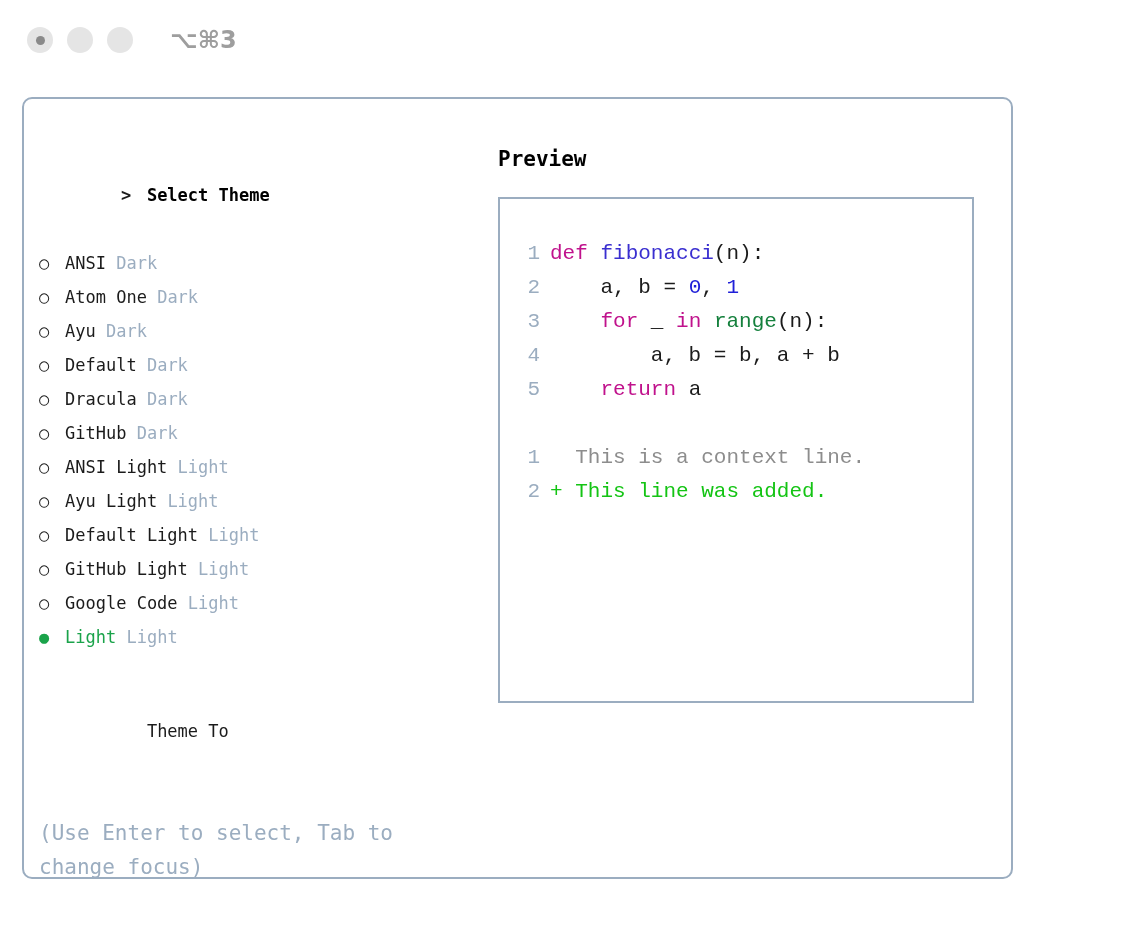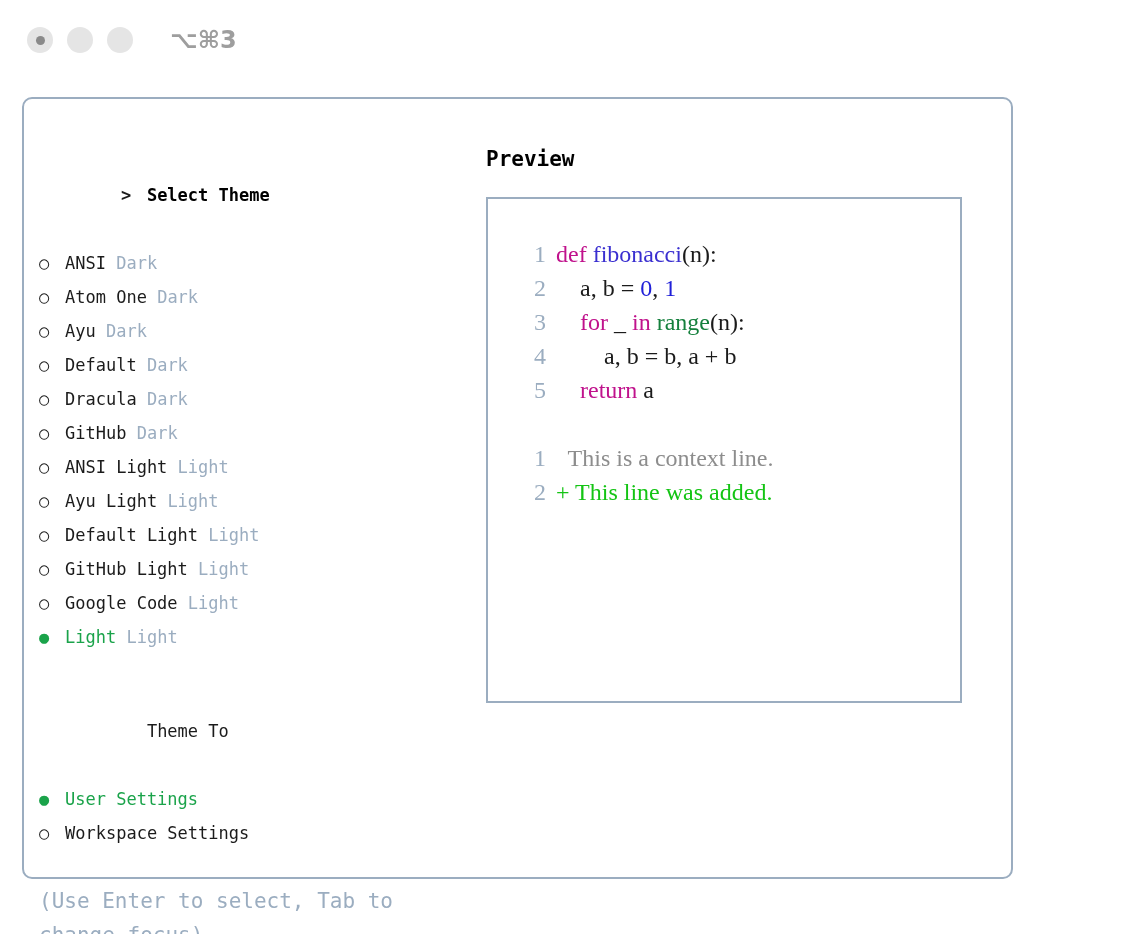--- a/index.html
+++ b/index.html
@@ -115,46 +115,46 @@
     font-family: "DejaVu Sans Mono", monospace;
     width: 420px;
     white-space: normal;
   }
   .spacer-sm { height: 26px; }
   .spacer-md { height: 34px; }
 
   
   #right-col {
     position: absolute;
-    left: 462px;
+    left: 474px;
     top: 45px;
     width: 490px;
   }
   #preview-title {
     font-size: 21px;
     line-height: 30px;
     font-weight: bold;
     color: #000000;
     font-family: "DejaVu Sans Mono", monospace;
     margin-bottom: 23px;
   }
   #preview-box {
     width: 476px;
     height: 506px;
     border: 2px solid #9badc0;
     box-sizing: border-box;
     background: #ffffff;
     padding: 38px 0 0 0;
   }
   .code-line {
-    font-size: 24px;
+    font-size: 21px;
     line-height: 34px;
     white-space: pre;
-    font-family: Liberation Serif, serif;
-    padding-left: 32px;
+    font-family: Liberation Mono, monospace;
+    padding-left: 14px;
   }
   .ln {
     display: inline-block;
     width: 26px;
     text-align: right;
     color: #9badc0;
     margin-right: 10px;
   }
   .kw   { color: #c0128c; }
   .fn   { color: #3a2fd0; }
@@ -204,24 +204,20 @@
           <div class="row"><span class="marker">○</span><span class="name">Google Code</span><span> </span><span class="kind">Light</span></div>
           <div class="row selected"><span class="marker sel">●</span><span class="name">Light</span><span> </span><span class="kind">Light</span></div>
         </div>
 
       <div class="spacer-sm"></div>
 
       <div class="row">
         <span class="marker"> </span><span>Theme To</span>
       </div>
 
-      <div id="apply-list">
-          <div class="row selected"><span class="marker sel">●</span><span class="name">User Settings</span></div>
-          <div class="row"><span class="marker">○</span><span class="name">Workspace Settings</span></div>
-        </div>
 
       <div class="spacer-md"></div>
 
       <div class="hint">(Use Enter to select, Tab to change focus)</div>
     </div>
 
     <div id="right-col">
       <div id="preview-title">Preview</div>
       <div id="preview-box">
         <div id="code-block">

